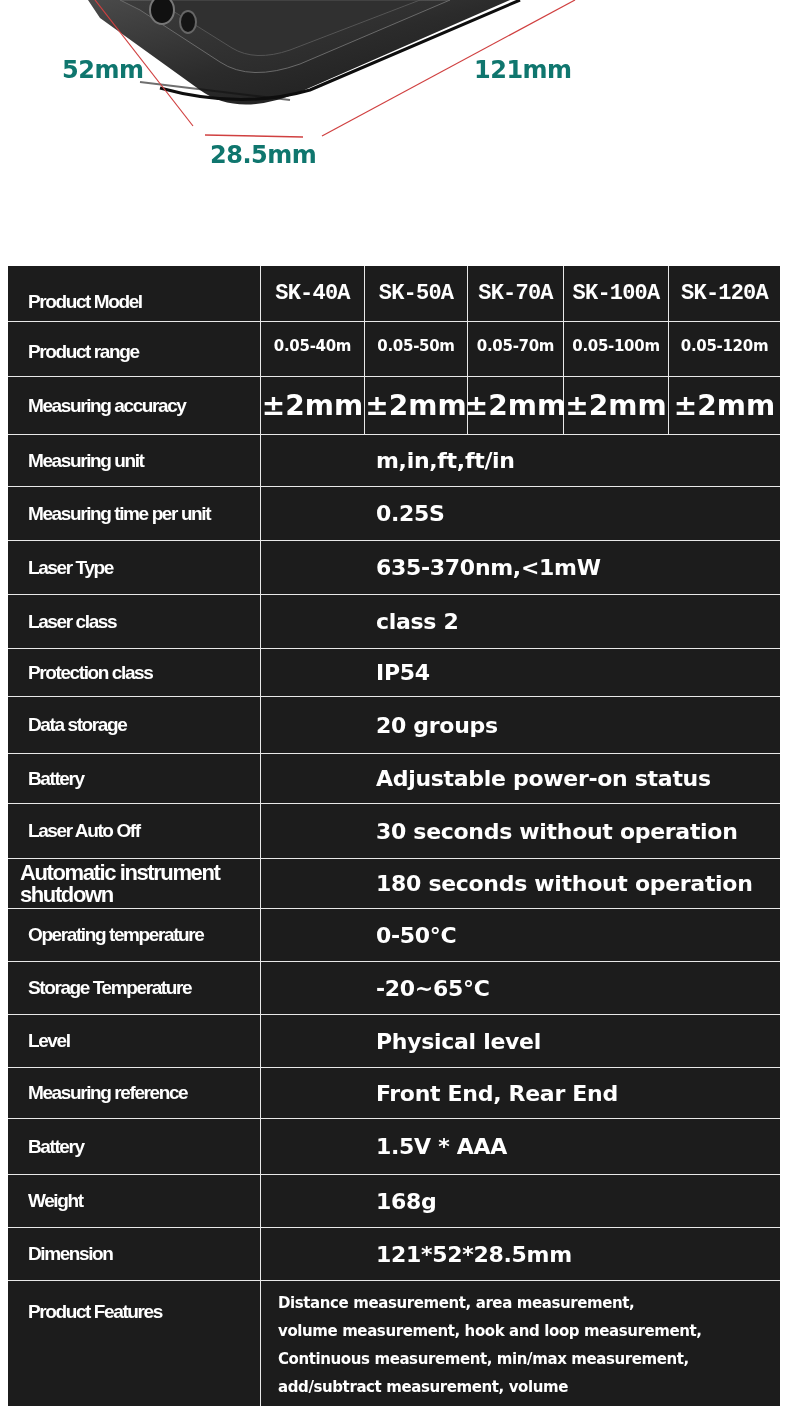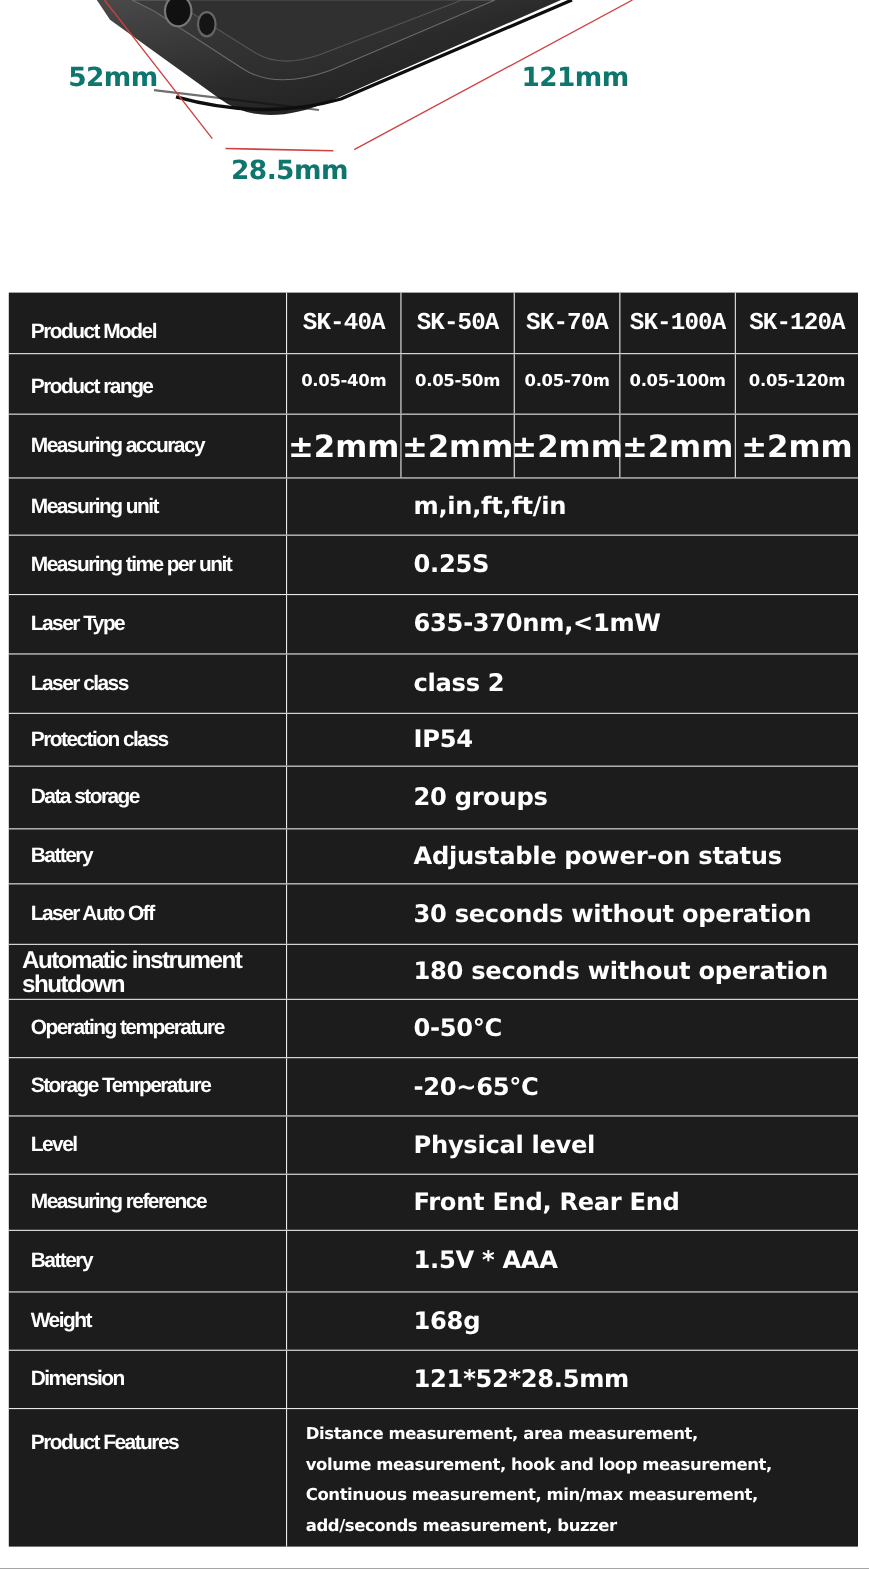--- a/index.html
+++ b/index.html
@@ -185,16 +185,16 @@
     <div class="label">Dimension</div>
     <div class="value">121*52*28.5mm</div>
   </div>
 
   <div class="row last" style="top:1015px; height:125px;">
     <div class="label features-label">Product Features</div>
     <div class="features">
       <div>Distance measurement, area measurement,</div>
       <div>volume measurement, hook and loop measurement,</div>
       <div>Continuous measurement, min/max measurement,</div>
-      <div>add/seconds measurement, buzzer</div>
+      <div>add/subtract measurement, volume</div>
     </div>
   </div>
 </div>
 
 </body></html>

